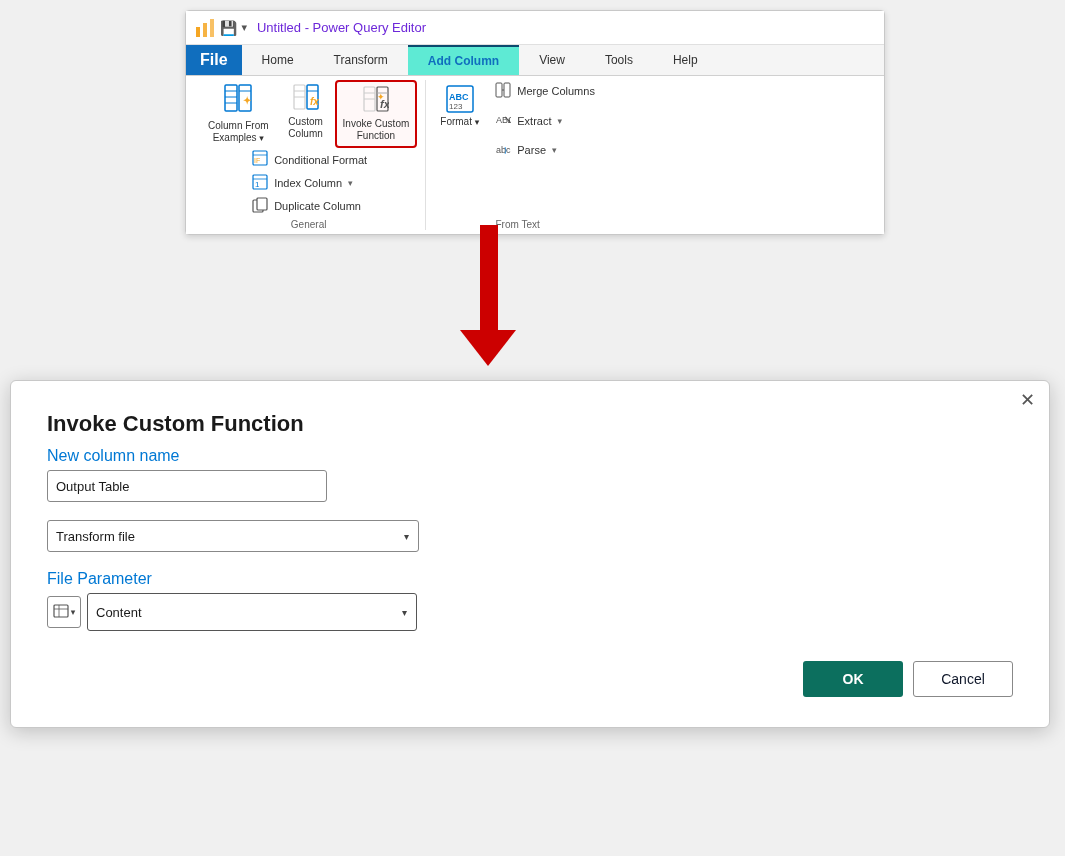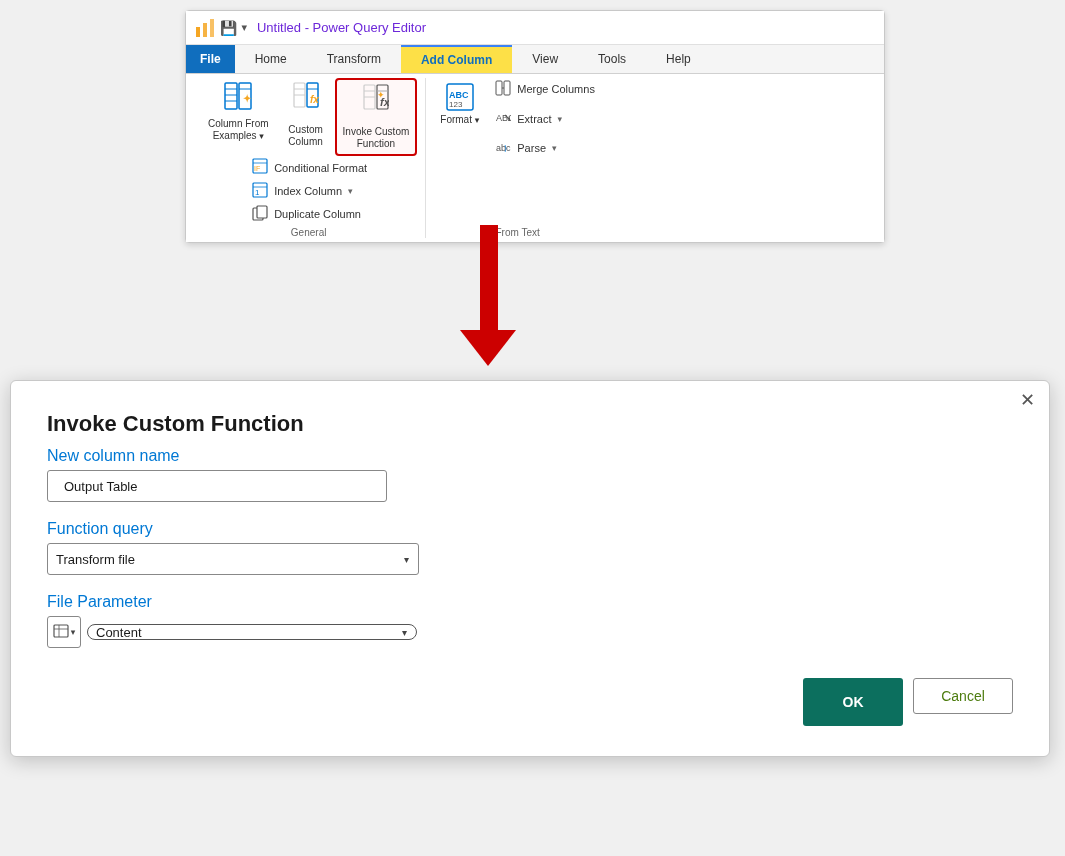--- a/index.html
+++ b/index.html
@@ -57,24 +57,24 @@
     }
     .ribbon-tab {
       padding: 6px 20px;
       font-size: 12px;
       cursor: pointer;
       color: #333;
       border: none;
       background: transparent;
     }
     .ribbon-tab.active {
-      background: #fde047;
+      background: #5eead4;
       color: #106ebe;
       font-weight: 600;
-      border-top: 2px solid #3b82f6;
+      border-top: 2px solid #0c4a6e;
     }
 
     
     .ribbon-content {
       display: flex;
       align-items: stretch;
       padding: 4px 6px;
       background: white;
       min-height: 80px;
     }
@@ -112,21 +112,21 @@
       min-width: 50px;
       text-align: center;
       font-size: 10px;
       color: #333;
       background: transparent;
       border: none;
     }
     .ribbon-btn .btn-icon {
       font-size: 22px;
       line-height: 1;
-      margin-bottom: 12px;
+      margin-bottom: 2px;
     }
     .ribbon-btn .btn-label {
       font-size: 10px;
       line-height: 1.2;
       text-align: center;
     }
 
     
     .ribbon-btn.highlighted {
       border: 2px solid #cc0000;
@@ -221,25 +221,25 @@
     .form-field {
       margin-bottom: 18px;
     }
     .form-label {
       font-size: 16px;
       color: #0078d4;
       margin-bottom: 5px;
       display: block;
     }
     .form-input {
-      width: 340px;
+      width: 280px;
       height: 32px;
       border: 1px solid #888;
       border-radius: 3px;
-      padding: 0 16px;
+      padding: 0 8px;
       font-size: 13px;
       color: #1a1a1a;
       outline: none;
     }
 
     .form-select-wrapper {
       position: relative;
       width: 372px;
     }
     .form-select {
@@ -289,55 +289,55 @@
     .table-icon-btn .small-chevron {
       font-size: 9px;
       color: #444;
     }
     .content-select-wrapper {
       position: relative;
       width: 330px;
     }
     .content-select {
       width: 100%;
-      height: 16px;
+      height: 38px;
       border: 1px solid #555;
-      border-radius: 13px;
+      border-radius: 3px;
       padding: 0 8px;
       font-size: 13px;
       color: #1a1a1a;
       background: white;
       appearance: none;
       outline: none;
       cursor: pointer;
     }
 
     
     .dialog-footer {
       display: flex;
       justify-content: flex-end;
       gap: 10px;
       margin-top: 30px;
     }
     .btn-ok {
       width: 100px;
-      height: 48px;
+      height: 36px;
       background: #0c6f5e;
       color: white;
       border: none;
       border-radius: 3px;
       font-size: 14px;
       font-weight: 600;
       cursor: pointer;
     }
     .btn-cancel {
       width: 100px;
       height: 36px;
       background: white;
-      color: #4d7c0f;
+      color: #0f172a;
       border: 1px solid #888;
       border-radius: 3px;
       font-size: 14px;
       cursor: pointer;
     }
 
     
     .icon-table { color: #0078d4; }
   </style>
 </head>
@@ -353,21 +353,21 @@
         <rect x="9" y="6" width="4" height="14" fill="#f5a623" opacity="0.85"></rect>
         <rect x="16" y="2" width="4" height="18" fill="#f5a623" opacity="0.7"></rect>
       </svg>
       <span class="save-icon" style="cursor:pointer;">💾</span>
       <span style="font-size:11px;color:#555;cursor:pointer;">▾</span>
     </div>
     <span class="title-text">Untitled - Power Query Editor</span>
   </div>
 
   <div class="ribbon-tabs">
-    <button class="ribbon-tab active" style="background:#106ebe;color:white;font-weight:600;border:none;padding:6px 14px;font-size:12px;">File</button>
+    <button class="ribbon-tab active" style="background:#106ebe;color:white;font-weight:600;border:none;padding:6px 14px;font-size:16px;">File</button>
     <button class="ribbon-tab">Home</button>
     <button class="ribbon-tab">Transform</button>
     <button class="ribbon-tab active" style="color:#106ebe;font-weight:600;">Add Column</button>
     <button class="ribbon-tab">View</button>
     <button class="ribbon-tab">Tools</button>
     <button class="ribbon-tab">Help</button>
   </div>
 
   <div class="ribbon-content">
 
@@ -520,21 +520,20 @@
   <button class="dialog-close">✕</button>
 
   <div class="dialog-title">Invoke Custom Function</div>
 
   <div class="form-field">
     <label class="form-label">New column name</label>
     <input type="text" class="form-input" value="Output Table" style="">
   </div>
 
   <div class="form-field">
-    <label class="form-label">Function query</label>
     <div class="form-select-wrapper">
       <select class="form-select">
         <option>Transform file</option>
       </select>
       <span class="select-chevron">▾</span>
     </div>
   </div>
 
   <div class="form-field">
     <label class="form-label">File Parameter</label>

